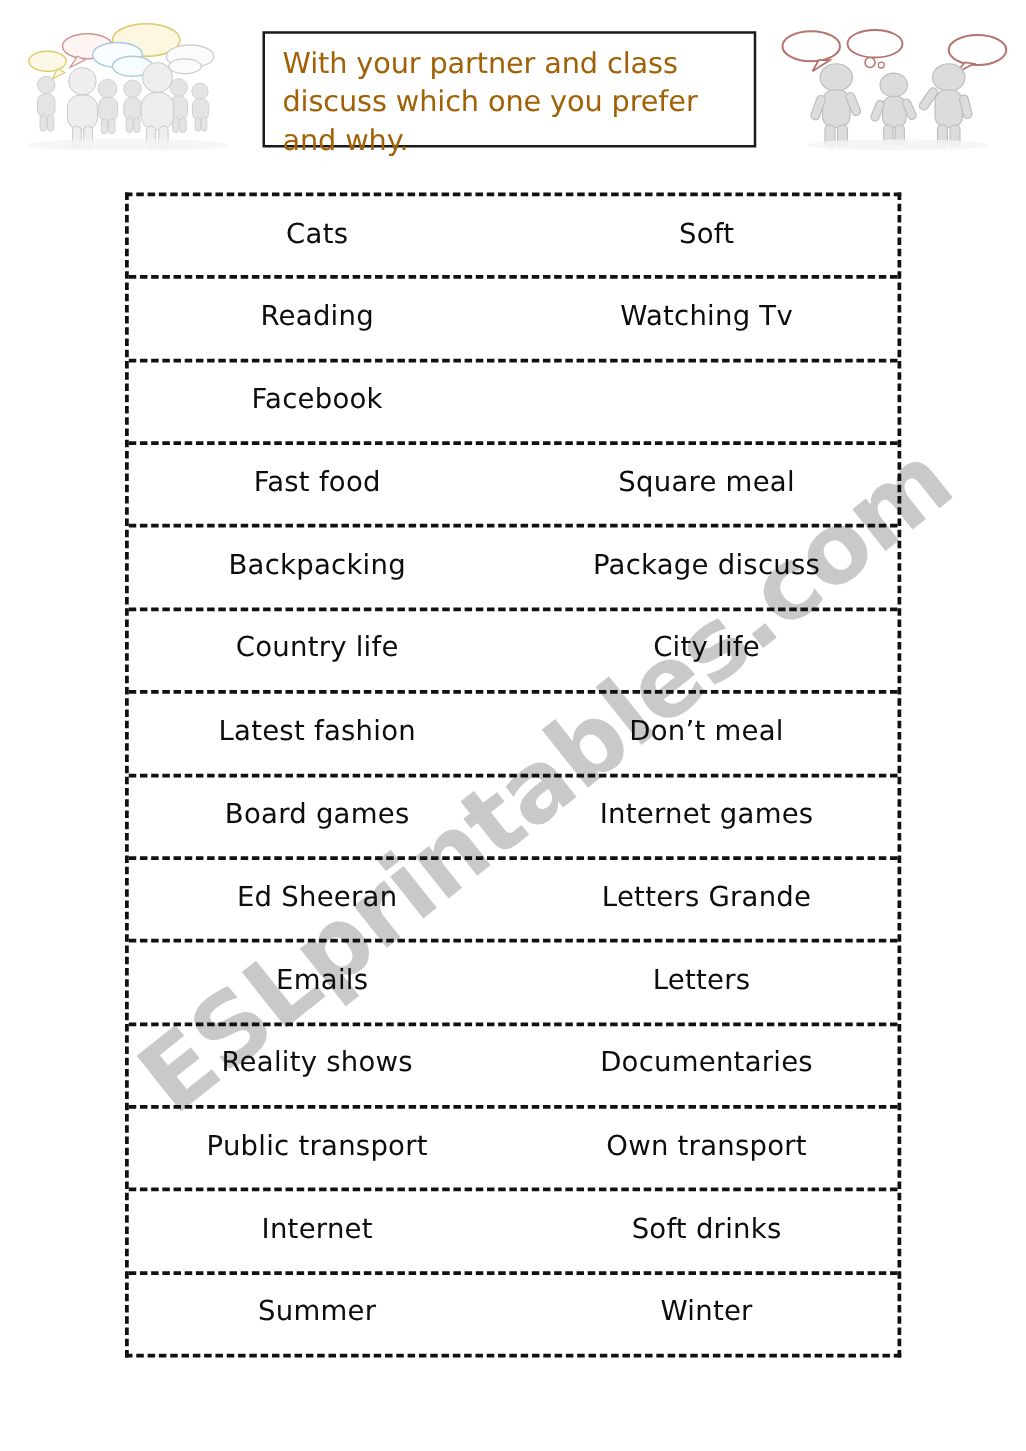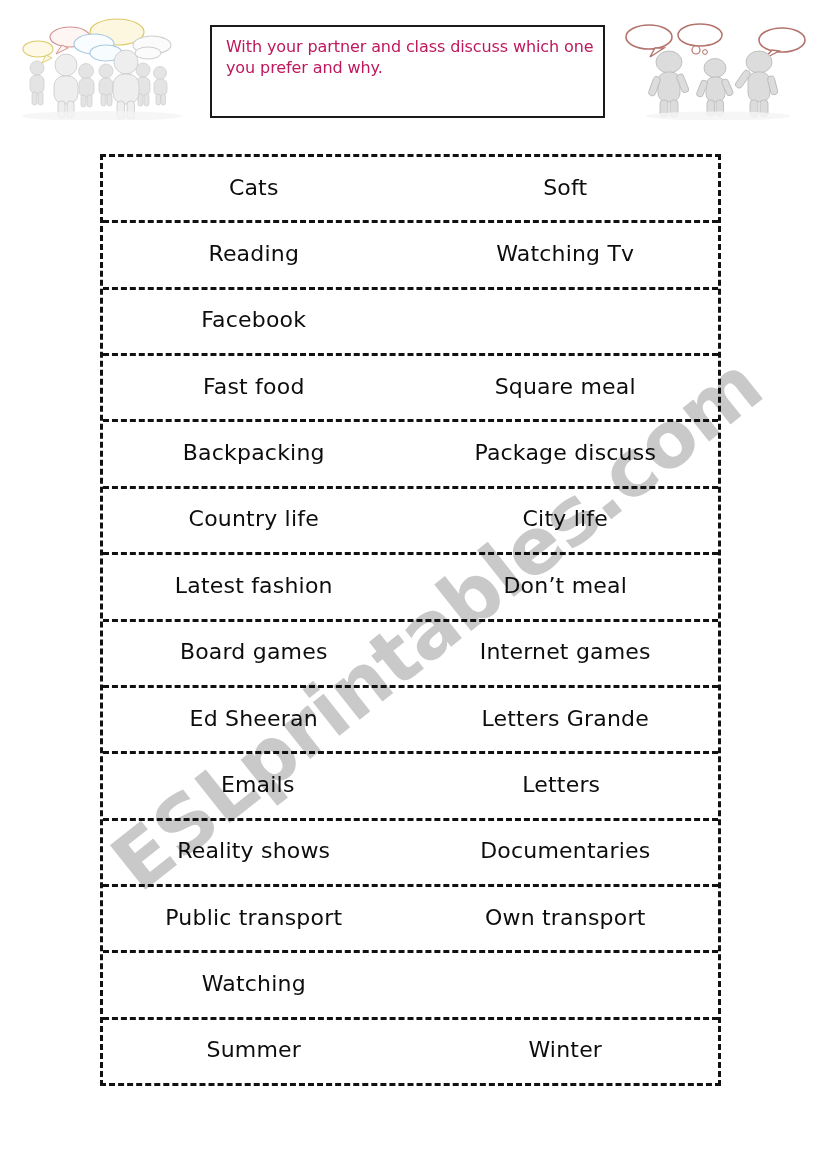--- a/index.html
+++ b/index.html
@@ -44,23 +44,23 @@
     border: 2px solid #1a1a1a;
     background: #ffffff;
     box-sizing: border-box;
   }
   #instruction-text {
     position: absolute;
     left: 14px;
     top: 9px;
     right: 8px;
     font-family: "DejaVu Sans", sans-serif;
-    font-size: 16px;
+    font-size: 23px;
     line-height: 1.34;
-    color: #be185d;
+    color: #a16207;
     letter-spacing: -0.1px;
     white-space: pre-line;
   }
 
   
   #watermark {
     position: absolute;
     left: 95px;
     top: 838px;
     transform-origin: 0 0;
@@ -276,19 +276,20 @@
     </div>
     <div class="pair-row">
       <div class="pair-cell left">Reality shows</div>
       <div class="pair-cell right">Documentaries</div>
     </div>
     <div class="pair-row">
       <div class="pair-cell left">Public transport</div>
       <div class="pair-cell right">Own transport</div>
     </div>
     <div class="pair-row">
-      <div class="pair-cell left">Watching</div>
+      <div class="pair-cell left">Internet</div>
+      <div class="pair-cell right">Soft drinks</div>
     </div>
     <div class="pair-row">
       <div class="pair-cell left">Summer</div>
       <div class="pair-cell right">Winter</div>
     </div>
   </div>
 
 </body></html>

